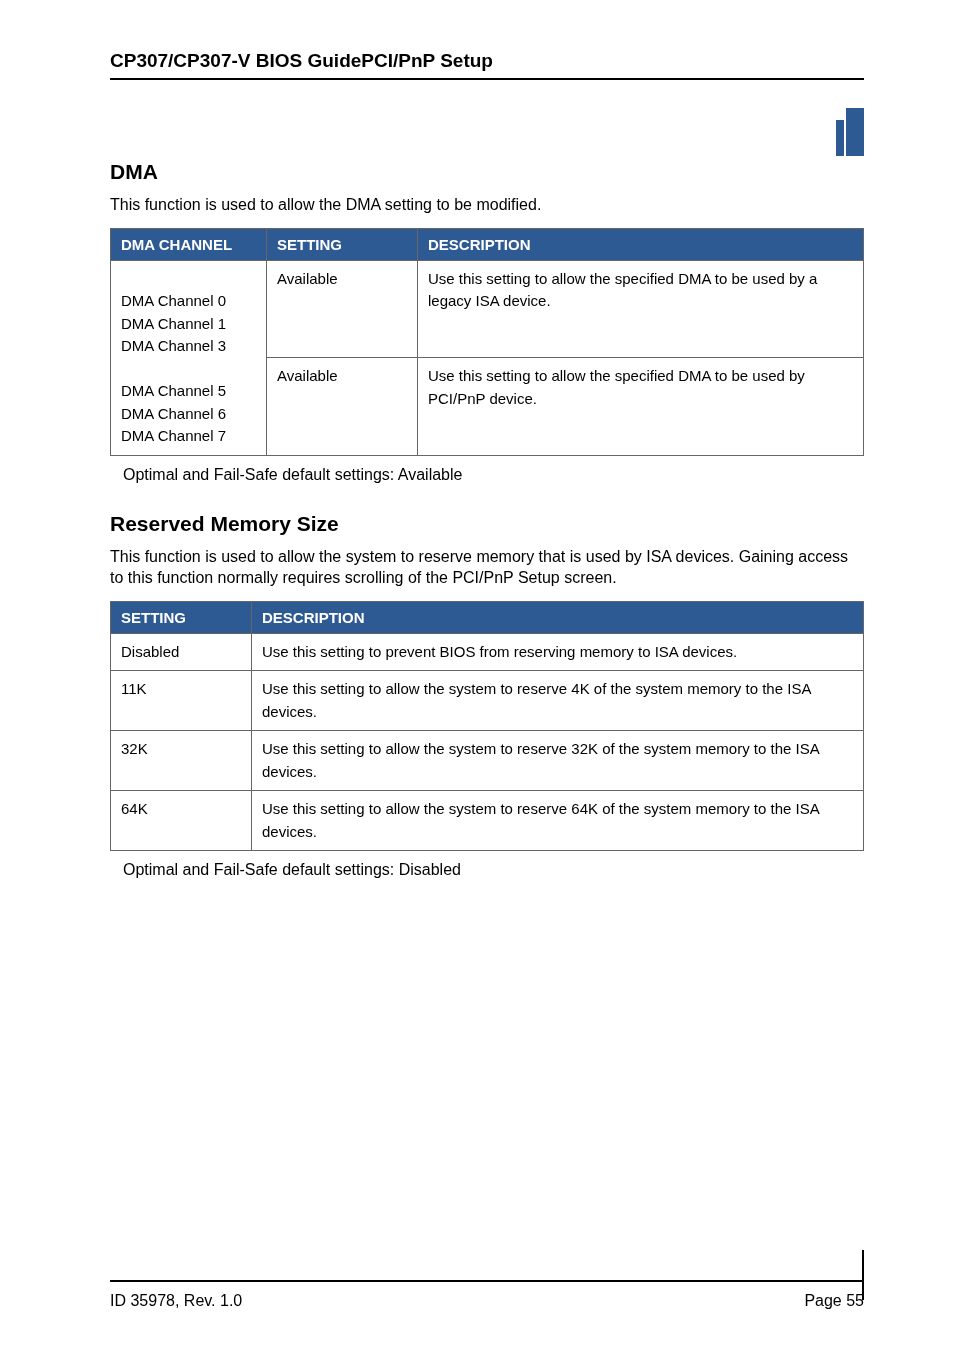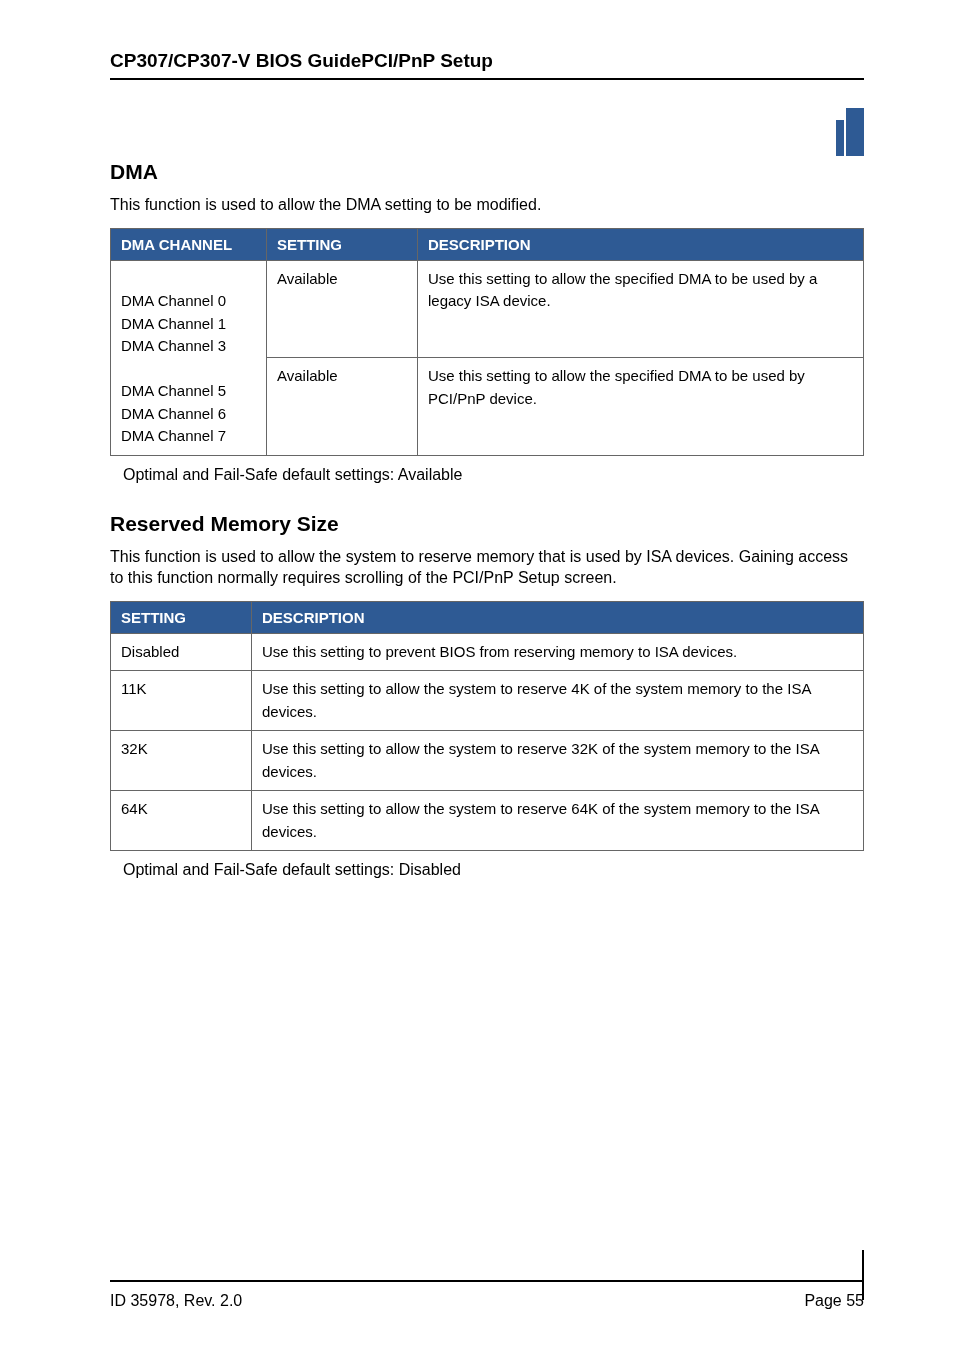--- a/index.html
+++ b/index.html
@@ -198,17 +198,17 @@
     <p class="after-table">Optimal and Fail-Safe default settings: Disabled</p>
   </div>
 
   <div class="footer-deco">
     <span class="v"></span>
   </div>
 
   <div class="footer">
     <hr class="footer-rule">
     <div class="footer-row">
-      <span>ID 35978, Rev. 2.0</span>
+      <span>ID 35978, Rev. 1.0</span>
       <span>Page 55</span>
     </div>
   </div>
 </div>
 
 </body></html>

